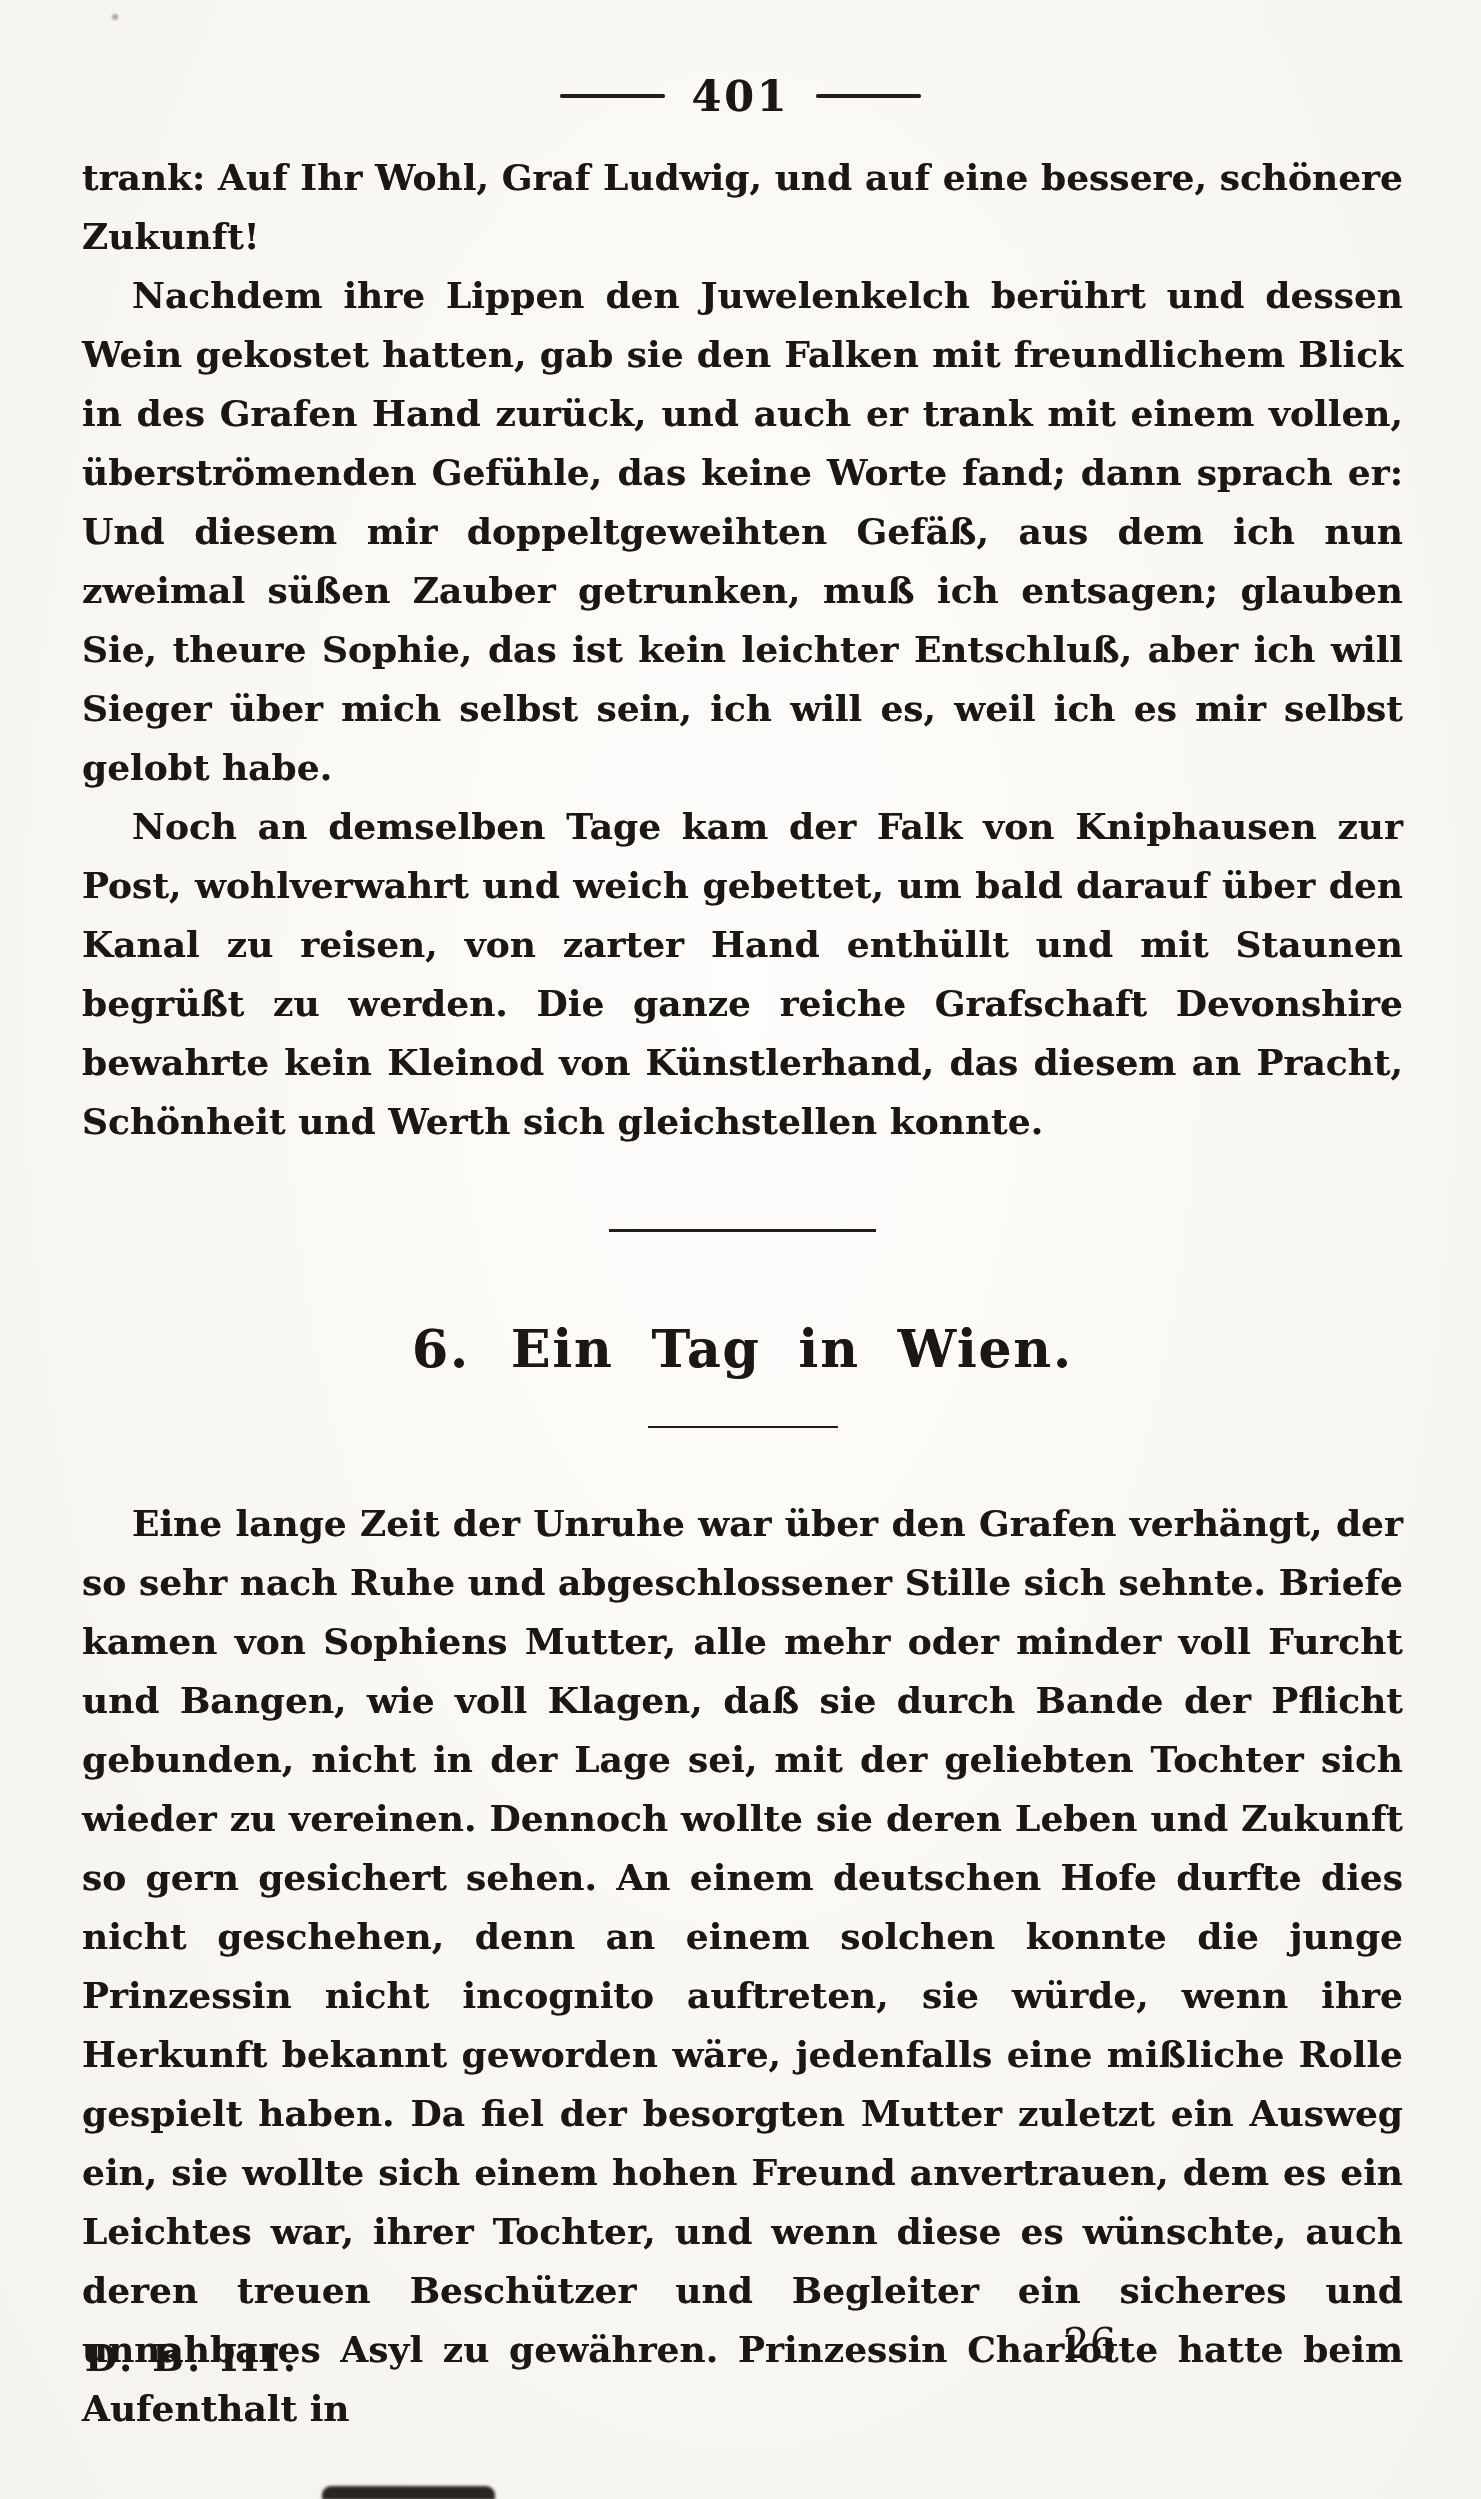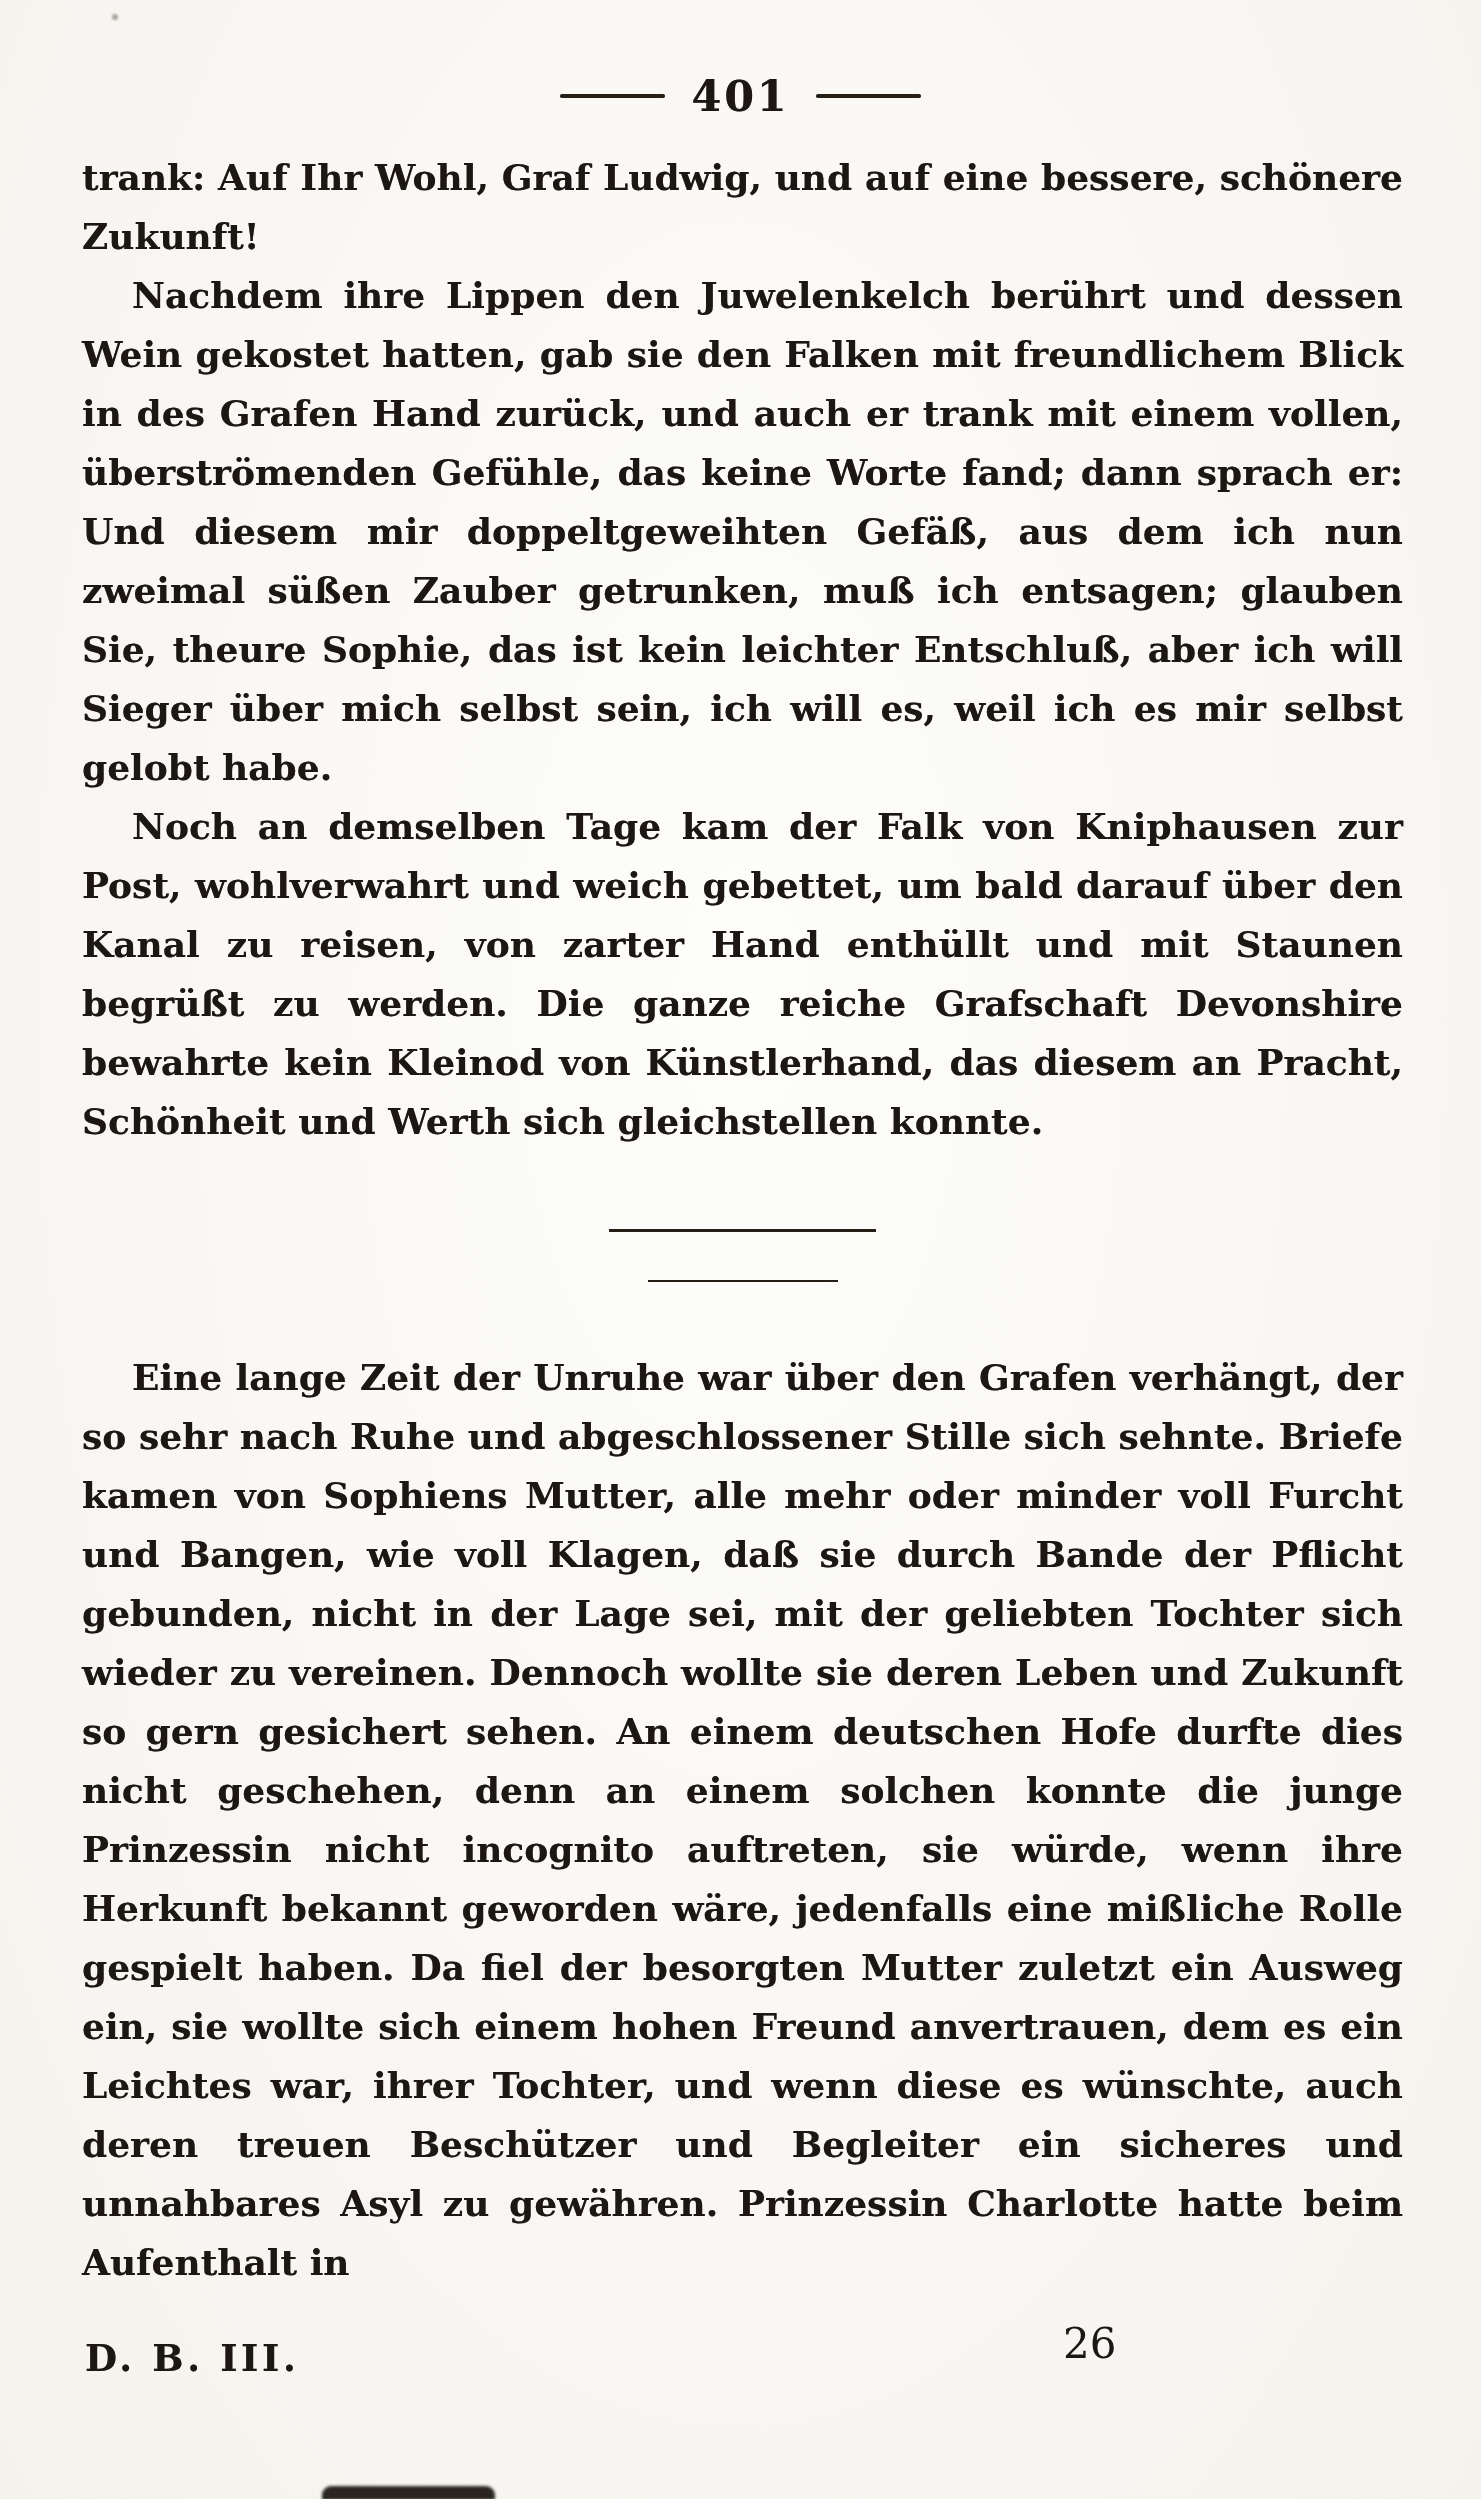--- a/index.html
+++ b/index.html
@@ -143,20 +143,23 @@
   <main class="body-text">
 
     <p class="para continuation">trank: Auf Ihr Wohl, Graf Ludwig, und auf eine bessere, schönere Zukunft!</p>
 
     <p class="para">Nachdem ihre Lippen den Juwelenkelch berührt und dessen Wein gekostet hatten, gab sie den Falken mit freundlichem Blick in des Grafen Hand zurück, und auch er trank mit einem vollen, überströmenden Gefühle, das keine Worte fand; dann sprach er: Und diesem mir doppeltgeweihten Gefäß, aus dem ich nun zweimal süßen Zauber getrunken, muß ich entsagen; glauben Sie, theure Sophie, das ist kein leichter Entschluß, aber ich will Sieger über mich selbst sein, ich will es, weil ich es mir selbst gelobt habe.</p>
 
     <p class="para">Noch an demselben Tage kam der Falk von Kniphausen zur Post, wohlverwahrt und weich gebettet, um bald darauf über den Kanal zu reisen, von zarter Hand enthüllt und mit Staunen begrüßt zu werden. Die ganze reiche Grafschaft Devonshire bewahrte kein Kleinod von Künstlerhand, das diesem an Pracht, Schönheit und Werth sich gleichstellen konnte.</p>
 
     <div class="divider wide"></div>
 
+    <h2 class="section-head">
+      <span class="sec-num">6.</span><span class="sec-title">Ein Tag in Wien.</span>
+    </h2>
 
     <div class="divider small"></div>
 
     <p class="para after-section">Eine lange Zeit der Unruhe war über den Grafen verhängt, der so sehr nach Ruhe und abgeschlossener Stille sich sehnte. Briefe kamen von Sophiens Mutter, alle mehr oder minder voll Furcht und Bangen, wie voll Klagen, daß sie durch Bande der Pflicht gebunden, nicht in der Lage sei, mit der geliebten Tochter sich wieder zu vereinen. Dennoch wollte sie deren Leben und Zukunft so gern gesichert sehen. An einem deutschen Hofe durfte dies nicht geschehen, denn an einem solchen konnte die junge Prinzessin nicht incognito auftreten, sie würde, wenn ihre Herkunft bekannt geworden wäre, jedenfalls eine mißliche Rolle gespielt haben. Da fiel der besorgten Mutter zuletzt ein Ausweg ein, sie wollte sich einem hohen Freund anvertrauen, dem es ein Leichtes war, ihrer Tochter, und wenn diese es wünschte, auch deren treuen Beschützer und Begleiter ein sicheres und unnahbares Asyl zu gewähren. Prinzessin Charlotte hatte beim Aufenthalt in</p>
 
   </main>
 
   <footer>
     <span class="footer-sig">D. B. III.</span>
     <span class="footer-mark">26</span>

